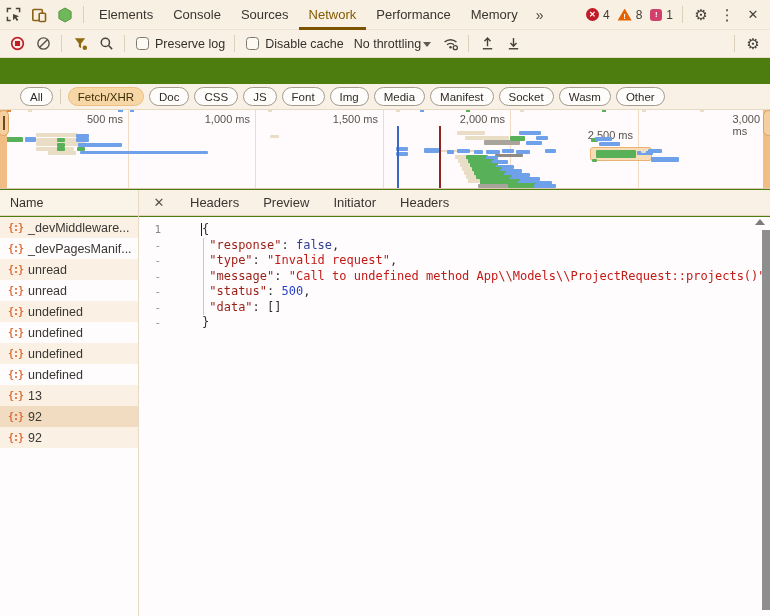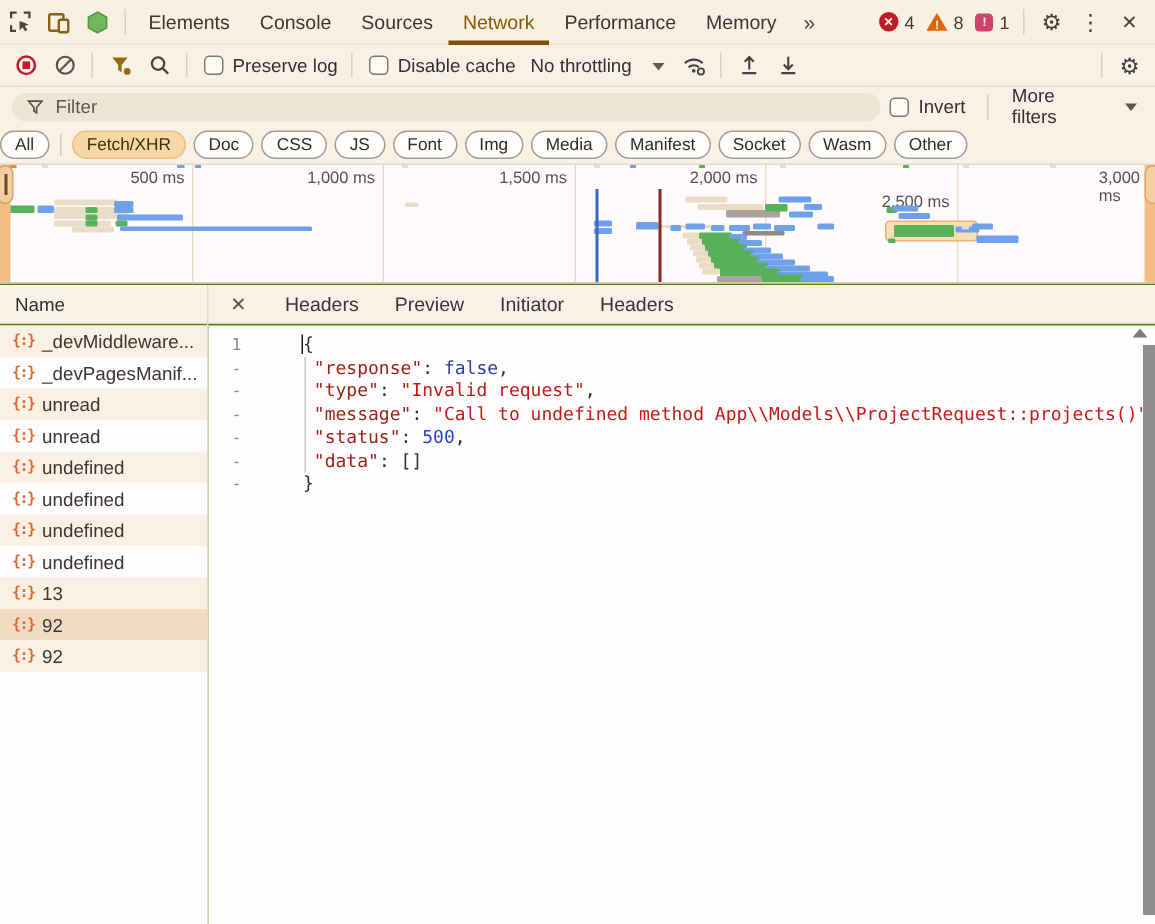--- a/index.html
+++ b/index.html
@@ -10,21 +10,21 @@
     font-size:12px;
   }
   
   .tabbar   { position:absolute; left:0; top:0; width:770px; height:30px; background:#f8f0e2;
               display:flex; align-items:center; border-bottom:1px solid #eee3d1; }
   .toolbar  { position:absolute; left:0; top:30px; width:770px; height:28px; background:#f9f1e5;
               display:flex; align-items:center; border-bottom:1px solid #e9dcc8; }
   .filterbar{ position:absolute; left:0; top:58px; width:770px; height:26px; background:#f9f1e5;
               display:flex; align-items:center; }
   .chipbar  { position:absolute; left:0; top:84px; width:770px; height:26px; background:#f9f1e5;
-              display:flex; align-items:center; border-bottom:1px solid #e7dac5; padding-left:0; }
+              display:flex; align-items:center; border-bottom:1px solid #e7dac5; padding-left:20px; }
   .overview { position:absolute; left:0; top:110px; width:770px; height:79px; background:#fffbfc;
               border-bottom:1px solid #d9c9b2; overflow:hidden; }
   .panelheader { position:absolute; left:0; top:190px; width:770px; height:26px; background:#f9f1e5;
               border-bottom:1px solid #e3d6c1; display:flex; }
   .namelist { position:absolute; left:0; top:217px; width:138px; height:399px; background:#fffcfd; }
   .col-divider { position:absolute; left:138px; top:190px; width:1px; height:426px; background:#e6dac6; }
   .responsepanel { position:absolute; left:139px; top:217px; width:631px; height:399px; background:#fffcfd; }
 
   
   .icon-btn { display:flex; align-items:center; justify-content:center; width:26px; height:26px; flex:0 0 auto; }
@@ -40,21 +40,21 @@
   .warn-ico { width:14px; height:12px; background:#e66100; color:#fff; font-size:8px; font-weight:bold;
               clip-path:polygon(50% 0,100% 100%,0 100%); text-align:center; line-height:16px; }
   .iss-ico { width:12px; height:12px; border-radius:3px; background:#d2416b; color:#fff;
              font-size:8px; line-height:12px; text-align:center; font-weight:bold; }
   .glyph { color:#45423c; }
 
   
   .check { width:13px; height:13px; border:1.5px solid #7c7872; border-radius:3.5px;
            background:#fdfaf4; margin:0 6px 0 6px; flex:0 0 auto; }
   .tb-label { font-size:12.5px; color:#34312c; margin-right:4px; }
-  .dd { display:flex; align-items:center; gap:14px; padding:0 6px; color:#34312c; font-size:12.5px; }
+  .dd { display:flex; align-items:center; gap:2px; padding:0 6px; color:#34312c; font-size:12.5px; }
   .caret { width:0; height:0; border-left:4px solid transparent; border-right:4px solid transparent;
            border-top:5px solid #5c5952; margin-top:1px; }
 
   
   .filter-input { display:flex; align-items:center; gap:8px; margin-left:8px;
                   width:582px; height:19px; border-radius:10px; background:#eee5d5;
                   padding:0 10px; color:#5d5952; font-size:12.5px; }
   .spacer { flex:1; }
 
   
@@ -212,36 +212,20 @@
       <svg width="15" height="15" viewBox="0 0 16 16">
         <path d="M8 2v8.5 M4.8 7.5L8 10.8l3.2-3.3" stroke="#45423c" stroke-width="1.5" fill="none"></path>
         <path d="M3 13.6h10" stroke="#45423c" stroke-width="1.5"></path>
       </svg>
     </span>
     <span class="spacer"></span>
     <span class="vdiv"></span>
     <span class="icon-btn glyph" style="font-size:15px;margin-right:4px;">⚙</span>
   </div>
 
-  <div class="filterbar">
-    <div class="filter-input">
-      <svg width="11" height="11" viewBox="0 0 16 16">
-        <path d="M1.5 2h13l-5.2 6.2v5.3l-2.6-1.8V8.2z" stroke="#55524c" stroke-width="1.6" fill="none"></path>
-      </svg>
-      <span>Filter</span>
-    </div>
-    <span class="spacer"></span>
-    <span class="check"></span>
-    <span class="tb-label">Invert</span>
-    <span class="vdiv" style="margin:0 10px;"></span>
-    <span class="dd" style="margin-right:6px;">
-      <span>More filters</span>
-      <span class="caret"></span>
-    </span>
-  </div>
 
   <div class="chipbar" id="chipbar">
       <span class="chip">All</span>
       <span class="chip-div"></span>
       <span class="chip sel">Fetch/XHR</span>
       <span class="chip">Doc</span>
       <span class="chip">CSS</span>
       <span class="chip">JS</span>
       <span class="chip">Font</span>
       <span class="chip">Img</span>

